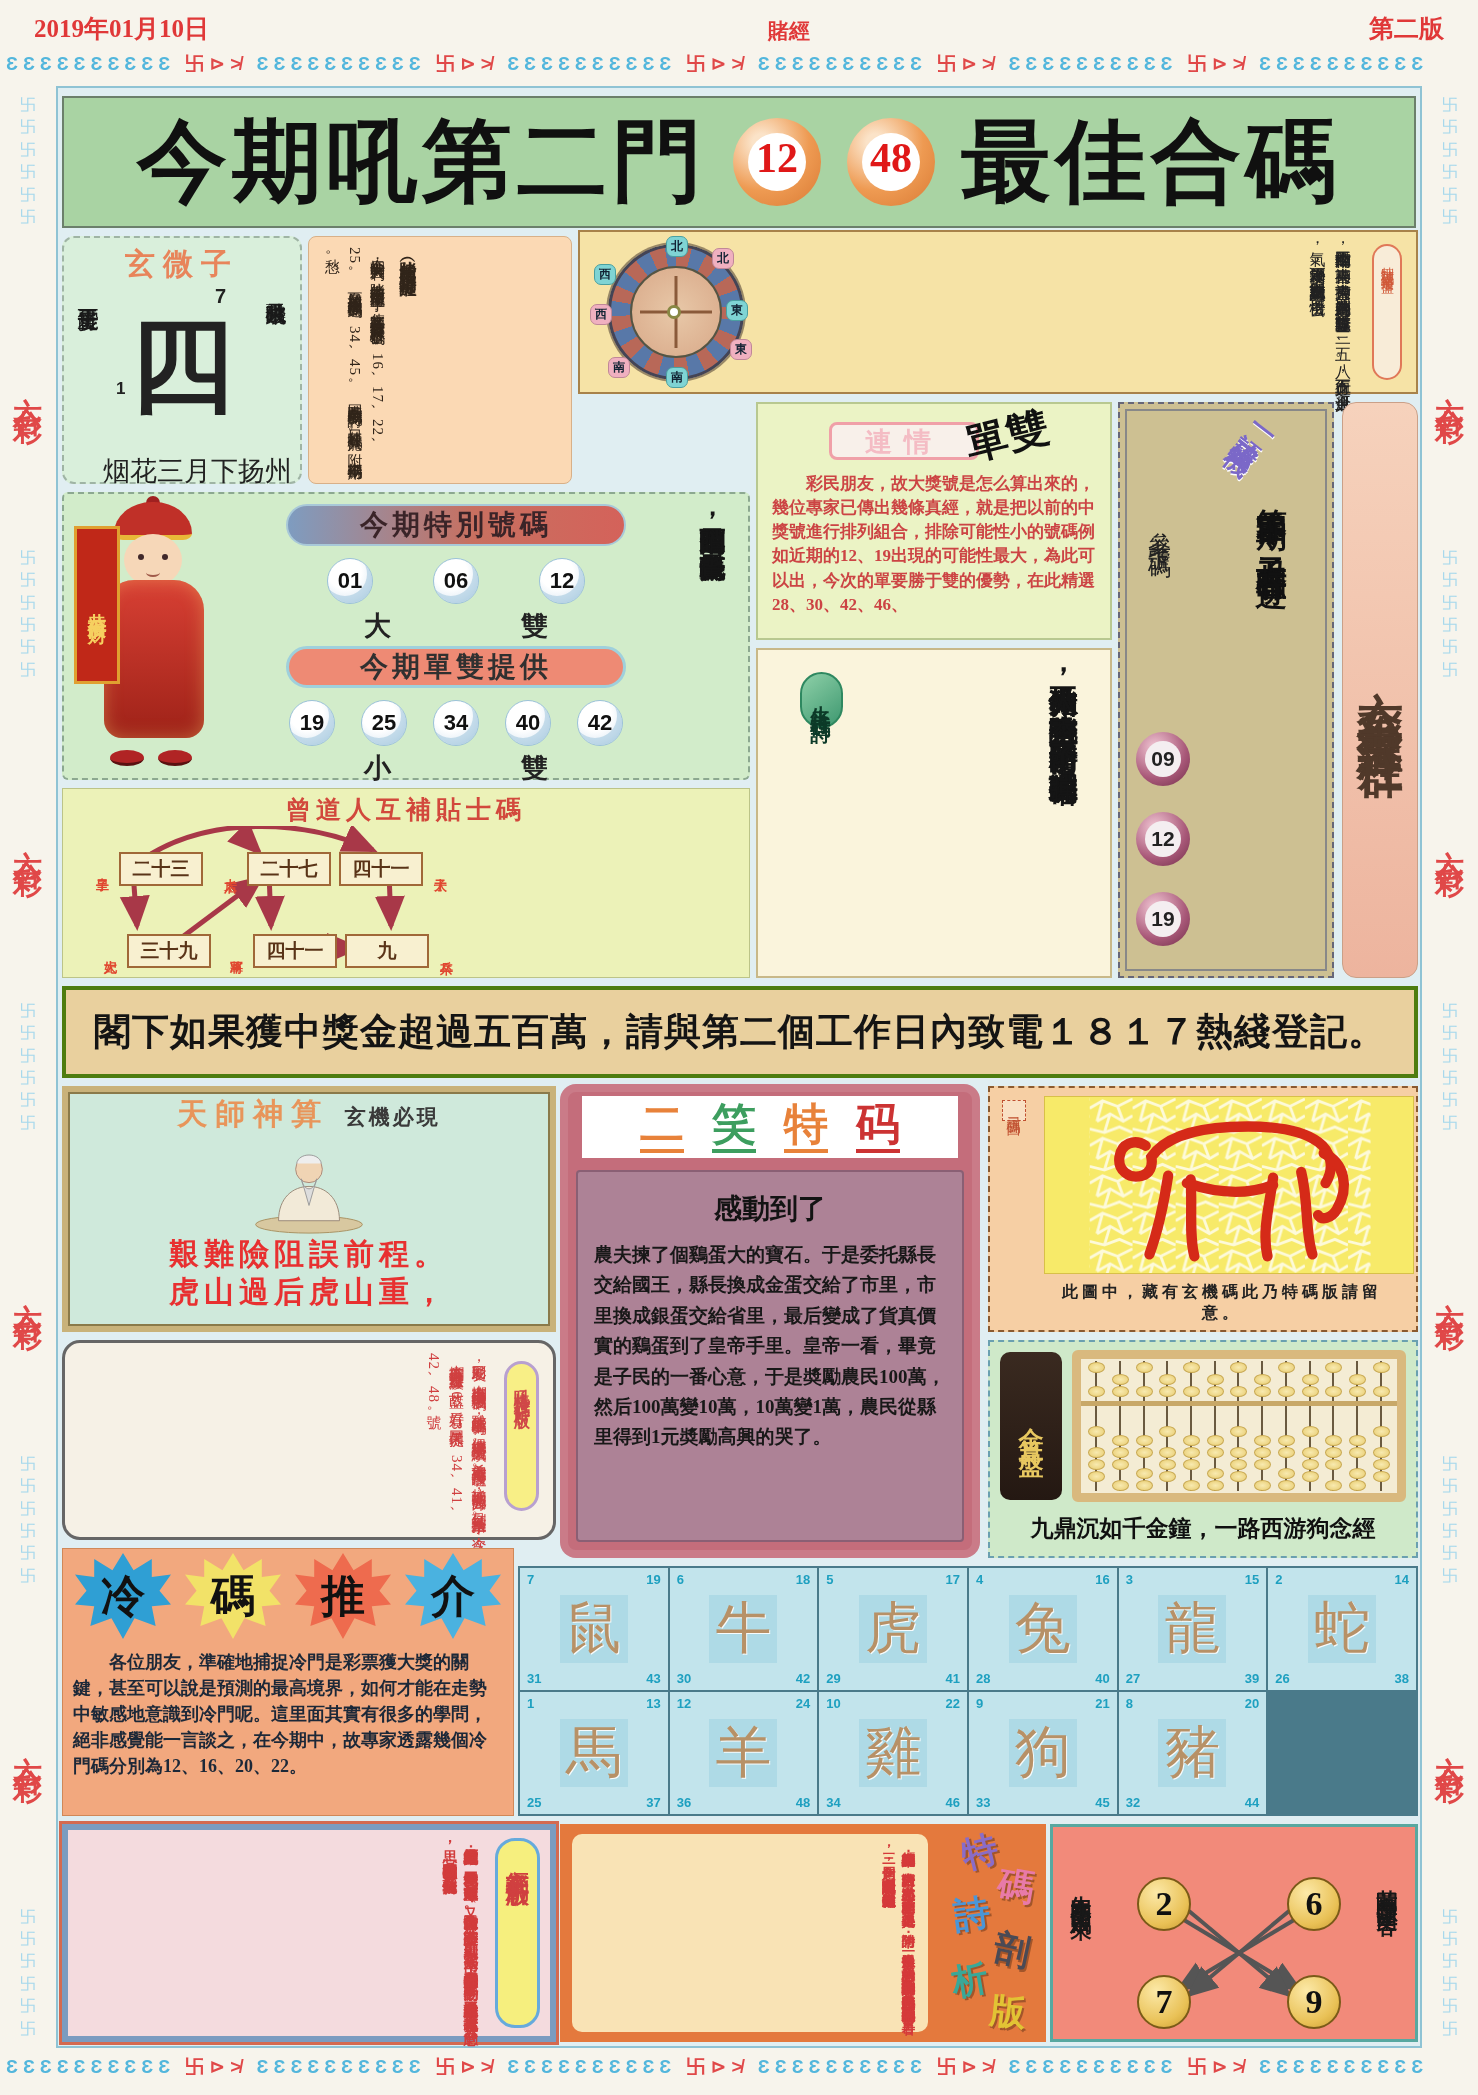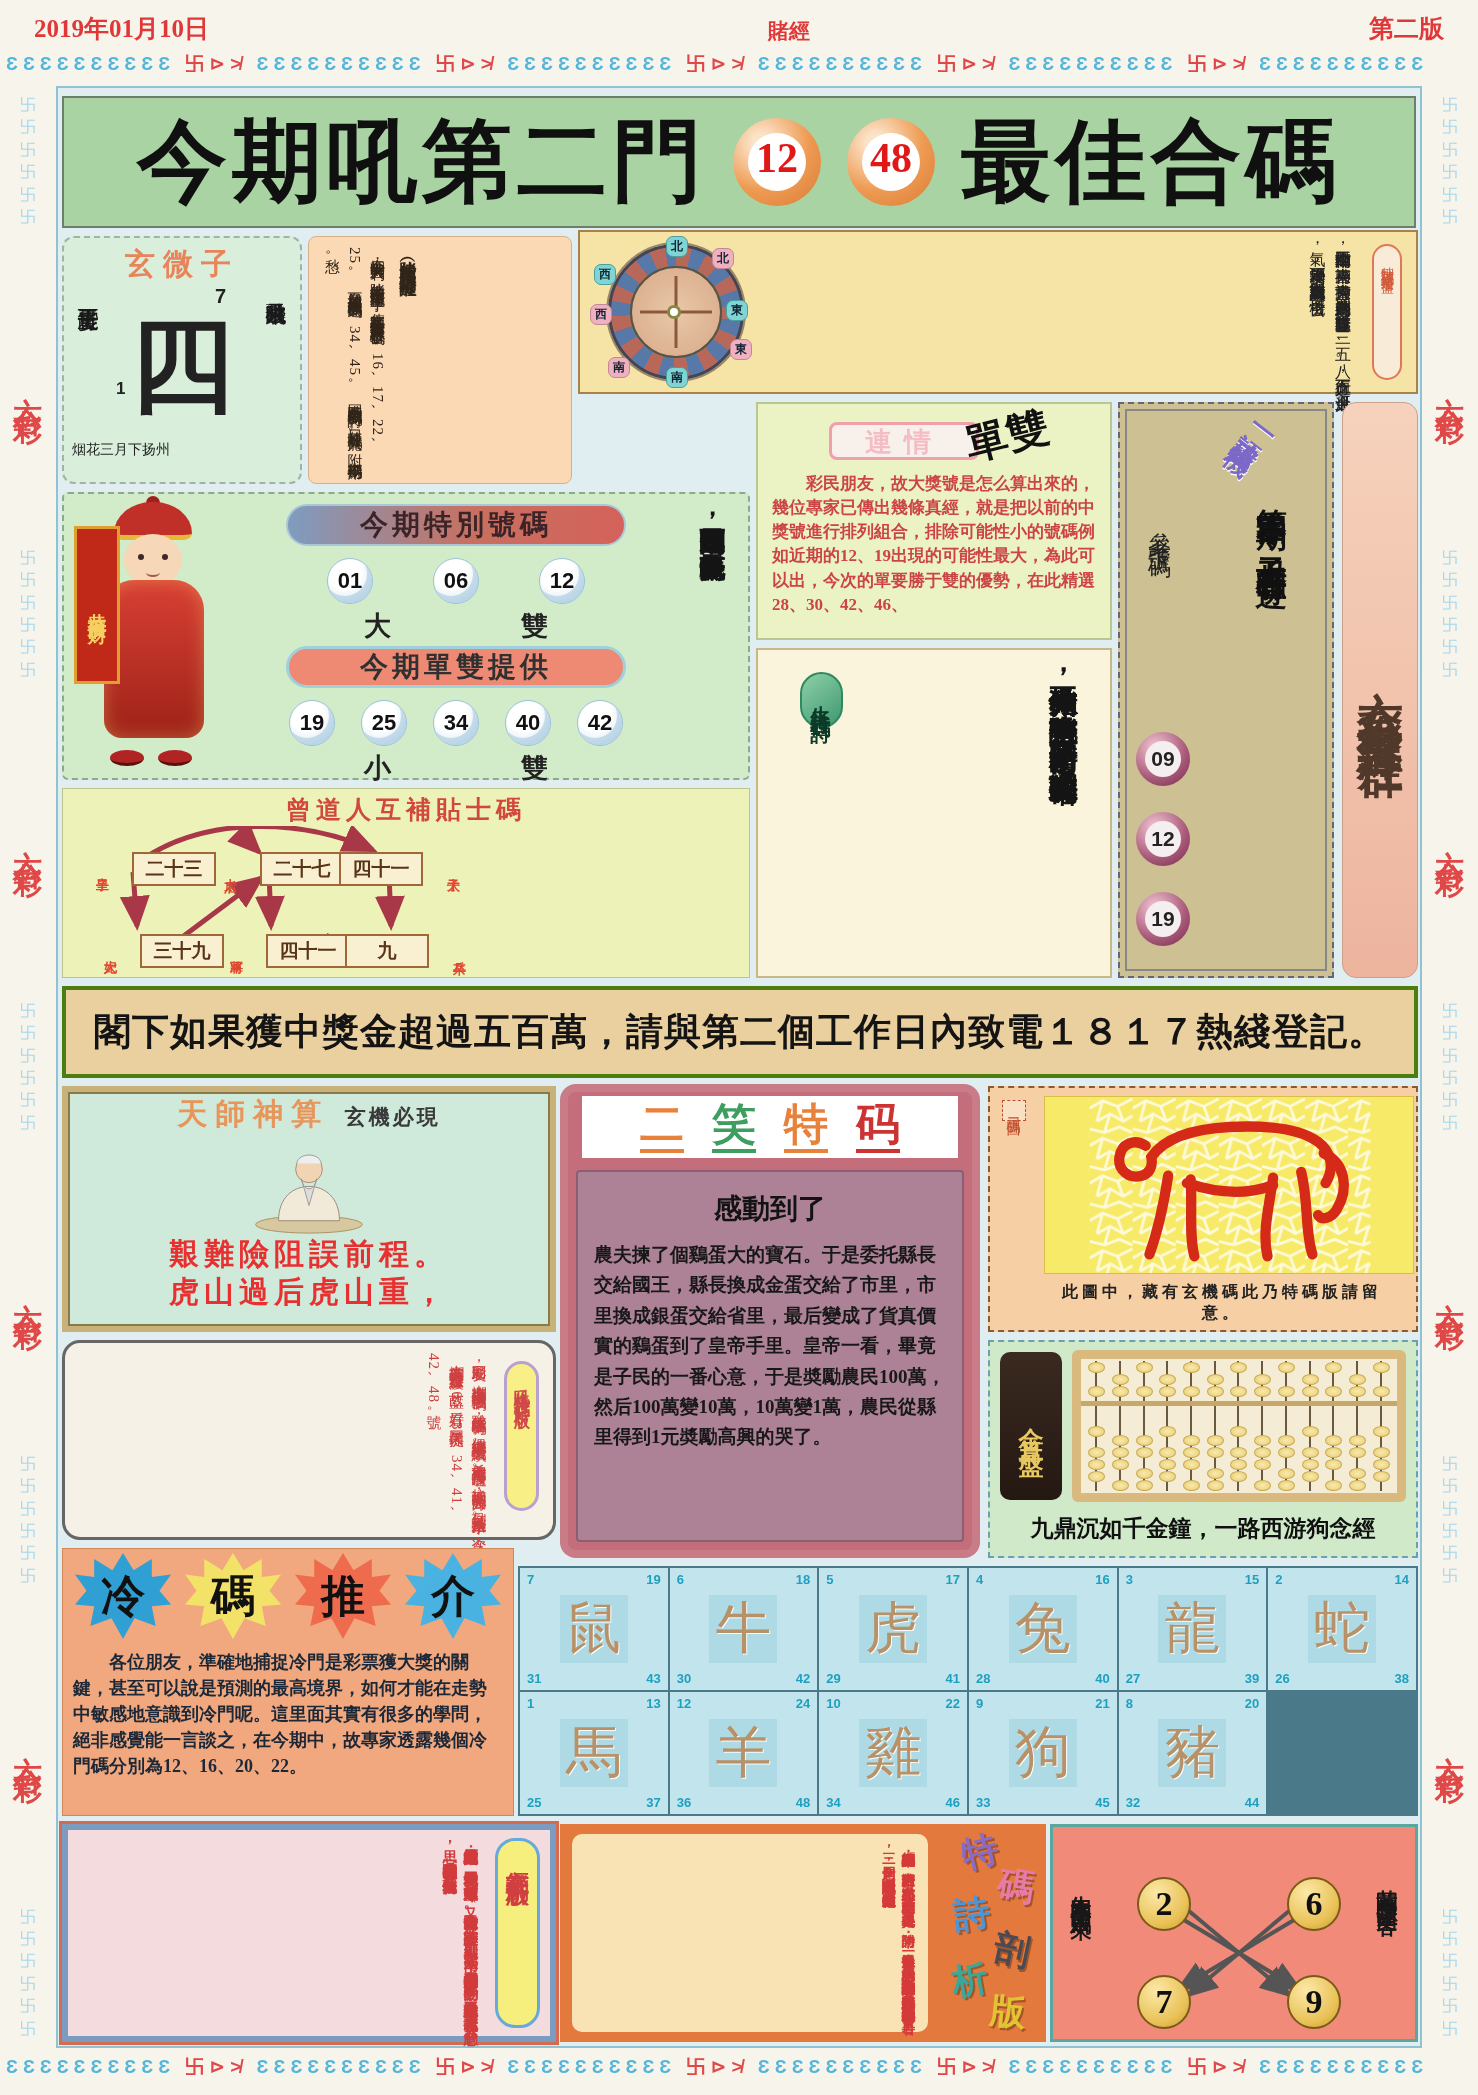--- a/index.html
+++ b/index.html
@@ -32,21 +32,21 @@
 
 
 #xuanweizi{left:62px;top:236px;width:240px;height:248px;background:#d9efdb;border:2px dashed #9fb4a4;border-radius:12px;padding:6px 8px}
 .xw-title{text-align:center;color:#e8845a;font-size:30px;font-weight:bold;letter-spacing:8px;font-family:"Liberation Serif",serif}
 .xw-mid{position:relative;height:152px}
 .xw-right{position:absolute;right:2px;top:2px;font-size:21px;color:#1a1a1a}
 .xw-left{position:absolute;left:2px;top:8px;font-size:21px;color:#1a1a1a}
 .xw-big{position:absolute;left:50%;top:54%;transform:translate(-50%,-50%);font-size:104px;font-weight:bold;font-family:"Liberation Serif",serif}
 .xw-sup{position:absolute;left:65%;top:0;font-size:20px;font-weight:bold}
 .xw-sub{position:absolute;left:20%;top:62%;font-size:17px;font-weight:bold}
-.xw-bottom{text-align:left;font-size:14px;font-family:"Liberation Serif",serif;margin-top:4px}
+.xw-bottom{text-align:right;font-size:27px;font-family:"Liberation Serif",serif;margin-top:16px}
 
 
 #duxian{left:308px;top:236px;width:264px;height:248px;background:#fbd9b4;border:1px solid #d8b088;border-radius:8px;padding:10px 12px}
 .dx-flow{writing-mode:vertical-rl;height:100%;font-family:"Liberation Serif",serif;color:#31251a}
 .dx-title{font-size:17px;font-weight:bold;margin-left:8px;letter-spacing:2px}
 .dx-body{font-size:15px;line-height:1.5;letter-spacing:1px}
 
 
 #compass-box{left:578px;top:230px;width:840px;height:164px;background:#f6e3a6;border:2px solid #a8824a;display:flex;align-items:center;gap:16px;padding:8px 14px}
 .comp{position:relative;width:160px;height:148px;flex:0 0 auto}
@@ -110,21 +110,21 @@
 .wball{width:46px;height:46px;border-radius:50%;background:radial-gradient(circle at 38% 30%,#ffffff 40%,#e4eef6 70%,#bcd6e6);border:1px solid #9cc2da;box-shadow:inset -5px -7px 0 rgba(130,180,210,.4);display:flex;align-items:center;justify-content:center;font-size:22px;font-weight:bold;color:#111}
 .lblrow{display:flex;gap:130px;font-size:27px;font-family:"Liberation Serif",serif;font-weight:bold}
 .doll-poem{writing-mode:vertical-rl;font-size:26px;font-family:"Liberation Serif",serif;font-weight:bold;line-height:2.0;padding-top:6px;flex:0 0 auto;height:262px;color:#151515}
 
 
 #zengdao{left:62px;top:788px;width:688px;height:190px;background:#ecf2b8;border:1px solid #bcc488;padding:4px 10px}
 .zd-title{text-align:center;color:#d2483c;font-size:25px;font-weight:bold;letter-spacing:5px;font-family:"Liberation Serif",serif}
 .zd-wrap{display:flex;height:150px}
 .zd-para{width:300px;font-size:14.5px;line-height:1.45;font-family:"Liberation Serif",serif;color:#3a3a30;text-indent:2em;padding-top:6px;letter-spacing:1px}
 .zd-diagram{position:relative;flex:1;margin-left:8px}
-.znode{position:absolute;display:flex;align-items:center;gap:21px}
+.znode{position:absolute;display:flex;align-items:center;gap:8px}
 .zbox{background:#f8f0d0;border:2px solid #a06838;color:#5a3418;font-family:"Liberation Serif",serif;font-size:19px;font-weight:bold;padding:2px 10px;min-width:84px;text-align:center}
 .ztag{color:#e04830;font-size:13px;font-weight:bold;writing-mode:vertical-rl;letter-spacing:1px}
 .n0{left:12px;top:26px}.n1{left:140px;top:26px}.n2{left:258px;top:26px}
 .n3{left:20px;top:108px}.n4{left:146px;top:108px}.n5{left:264px;top:108px}
 .zd-arrows{position:absolute;inset:0;z-index:0}
 
 
 #notice{left:62px;top:986px;width:1356px;height:92px;background:linear-gradient(#eed9a8,#e3c astronomical,#e3c894);background:#e9d09e;border:4px solid #4d7c0f;display:flex;align-items:center;justify-content:center;font-family:Liberation Serif, serif;font-weight:bold;font-size:37px;color:#141414;letter-spacing:1px}
 
 

